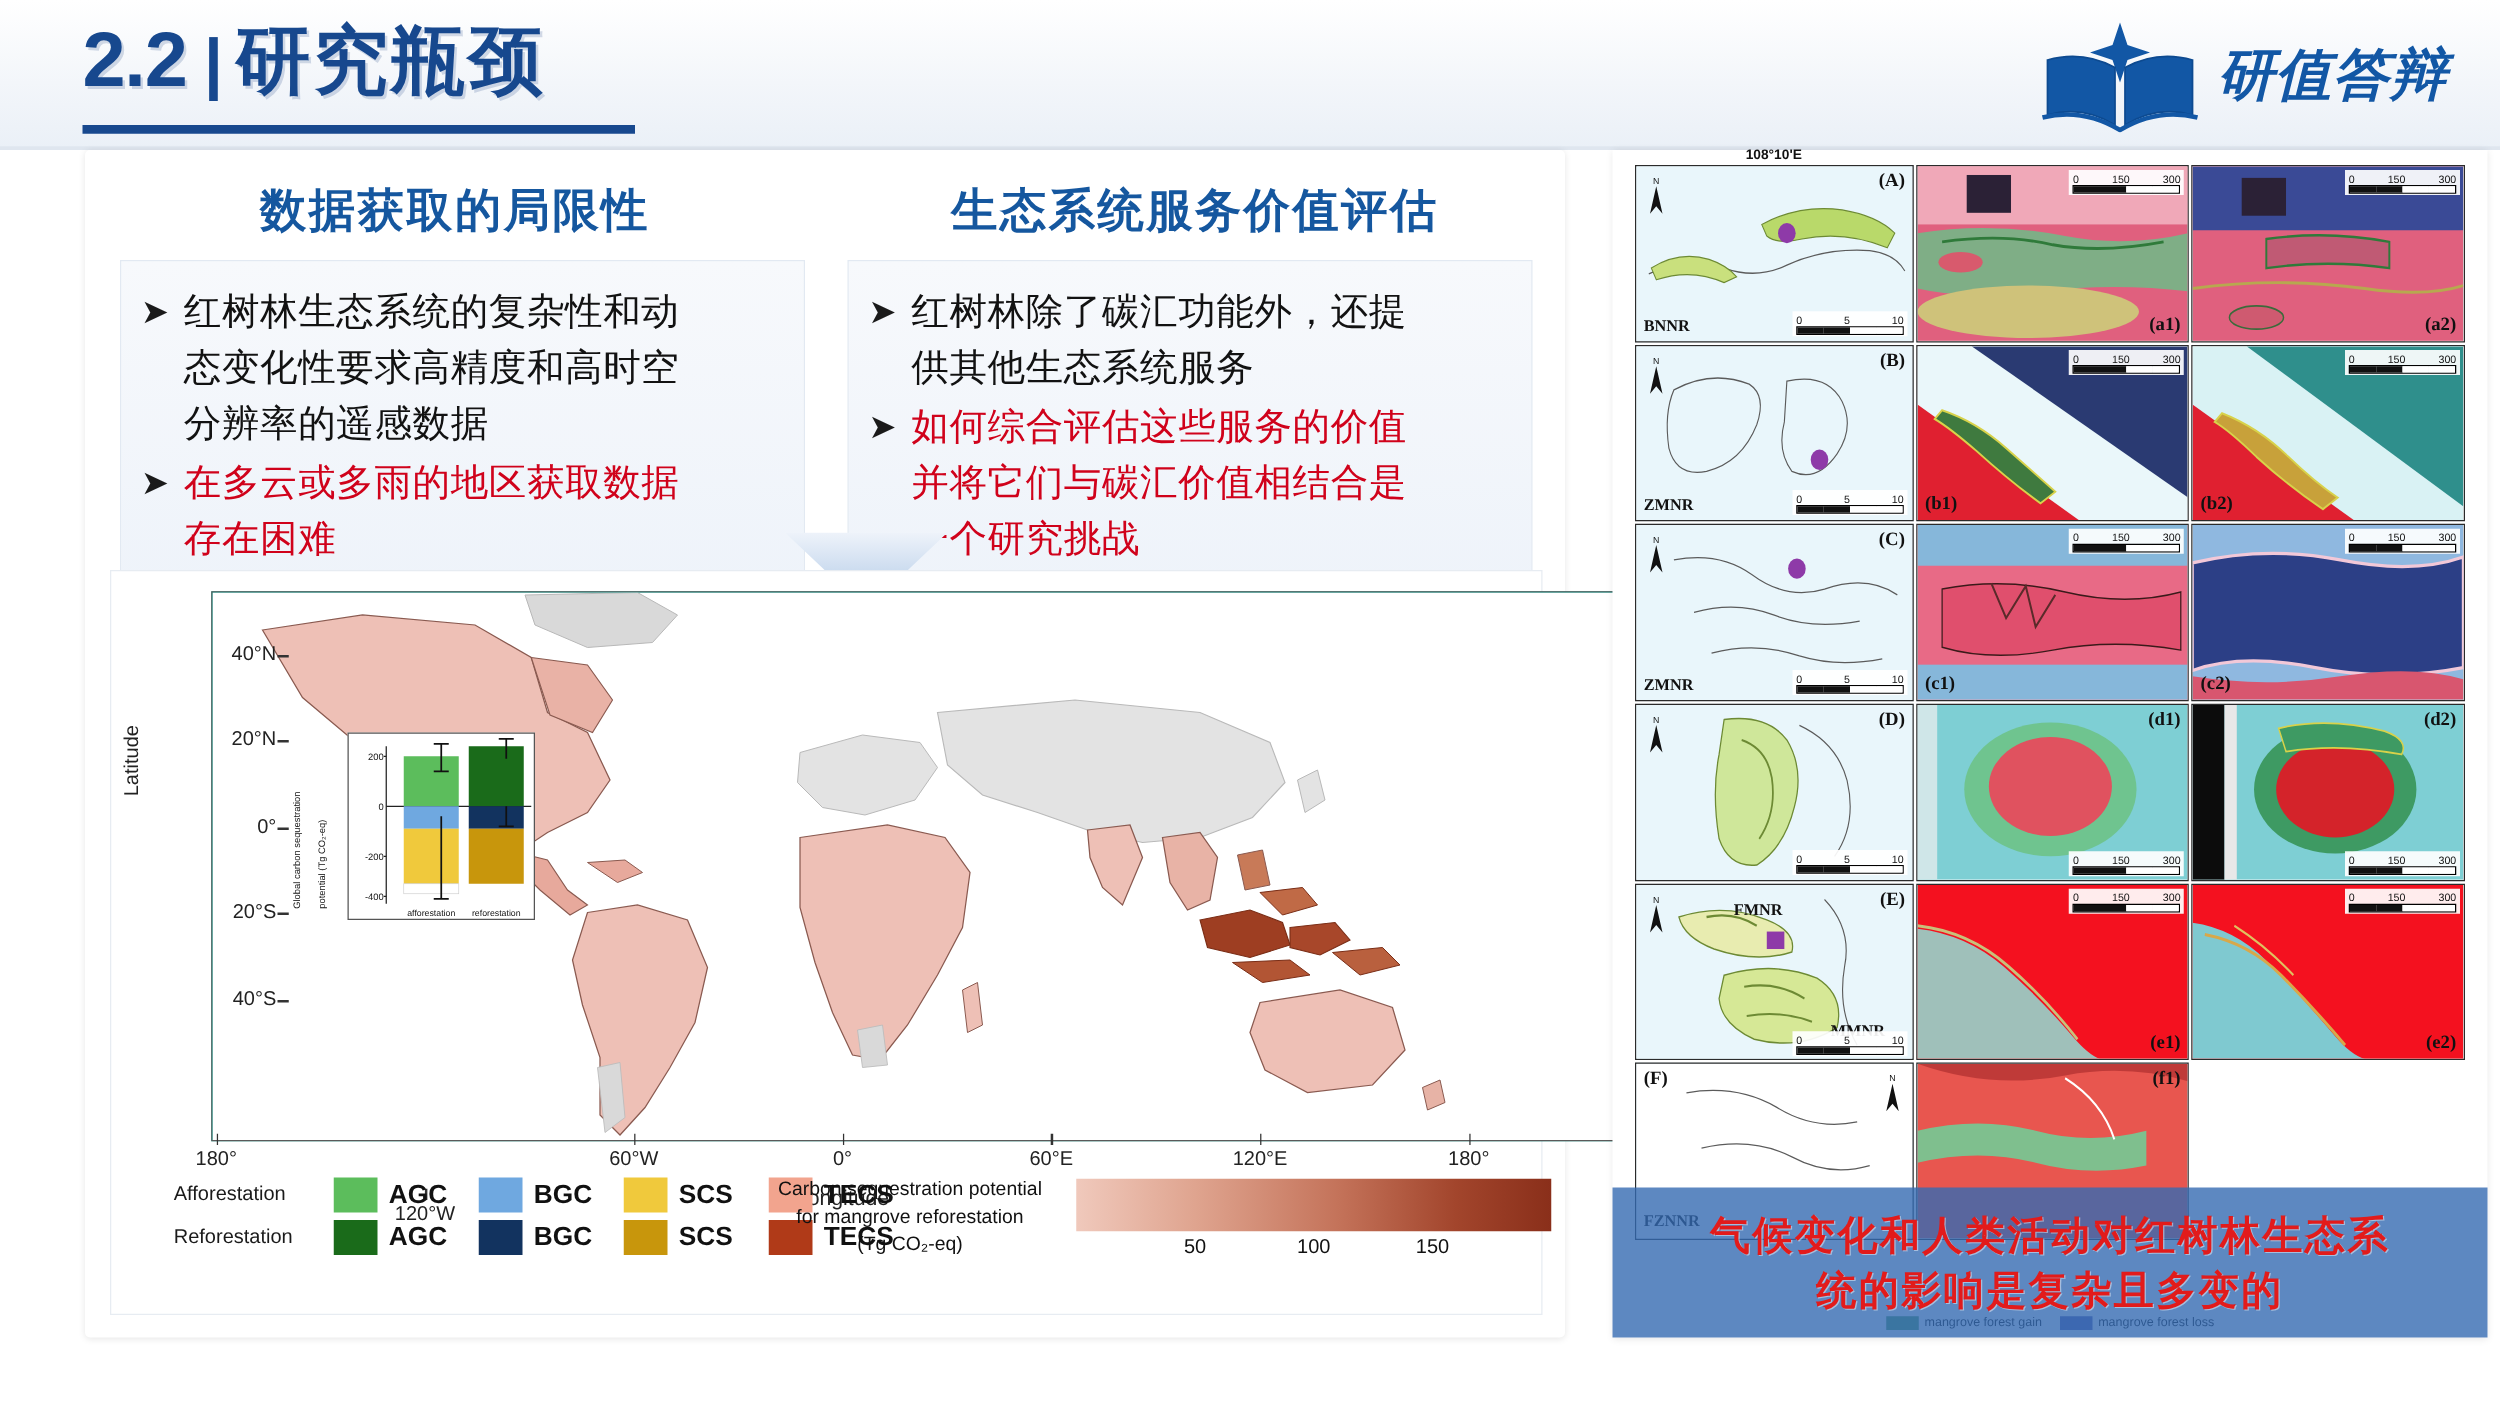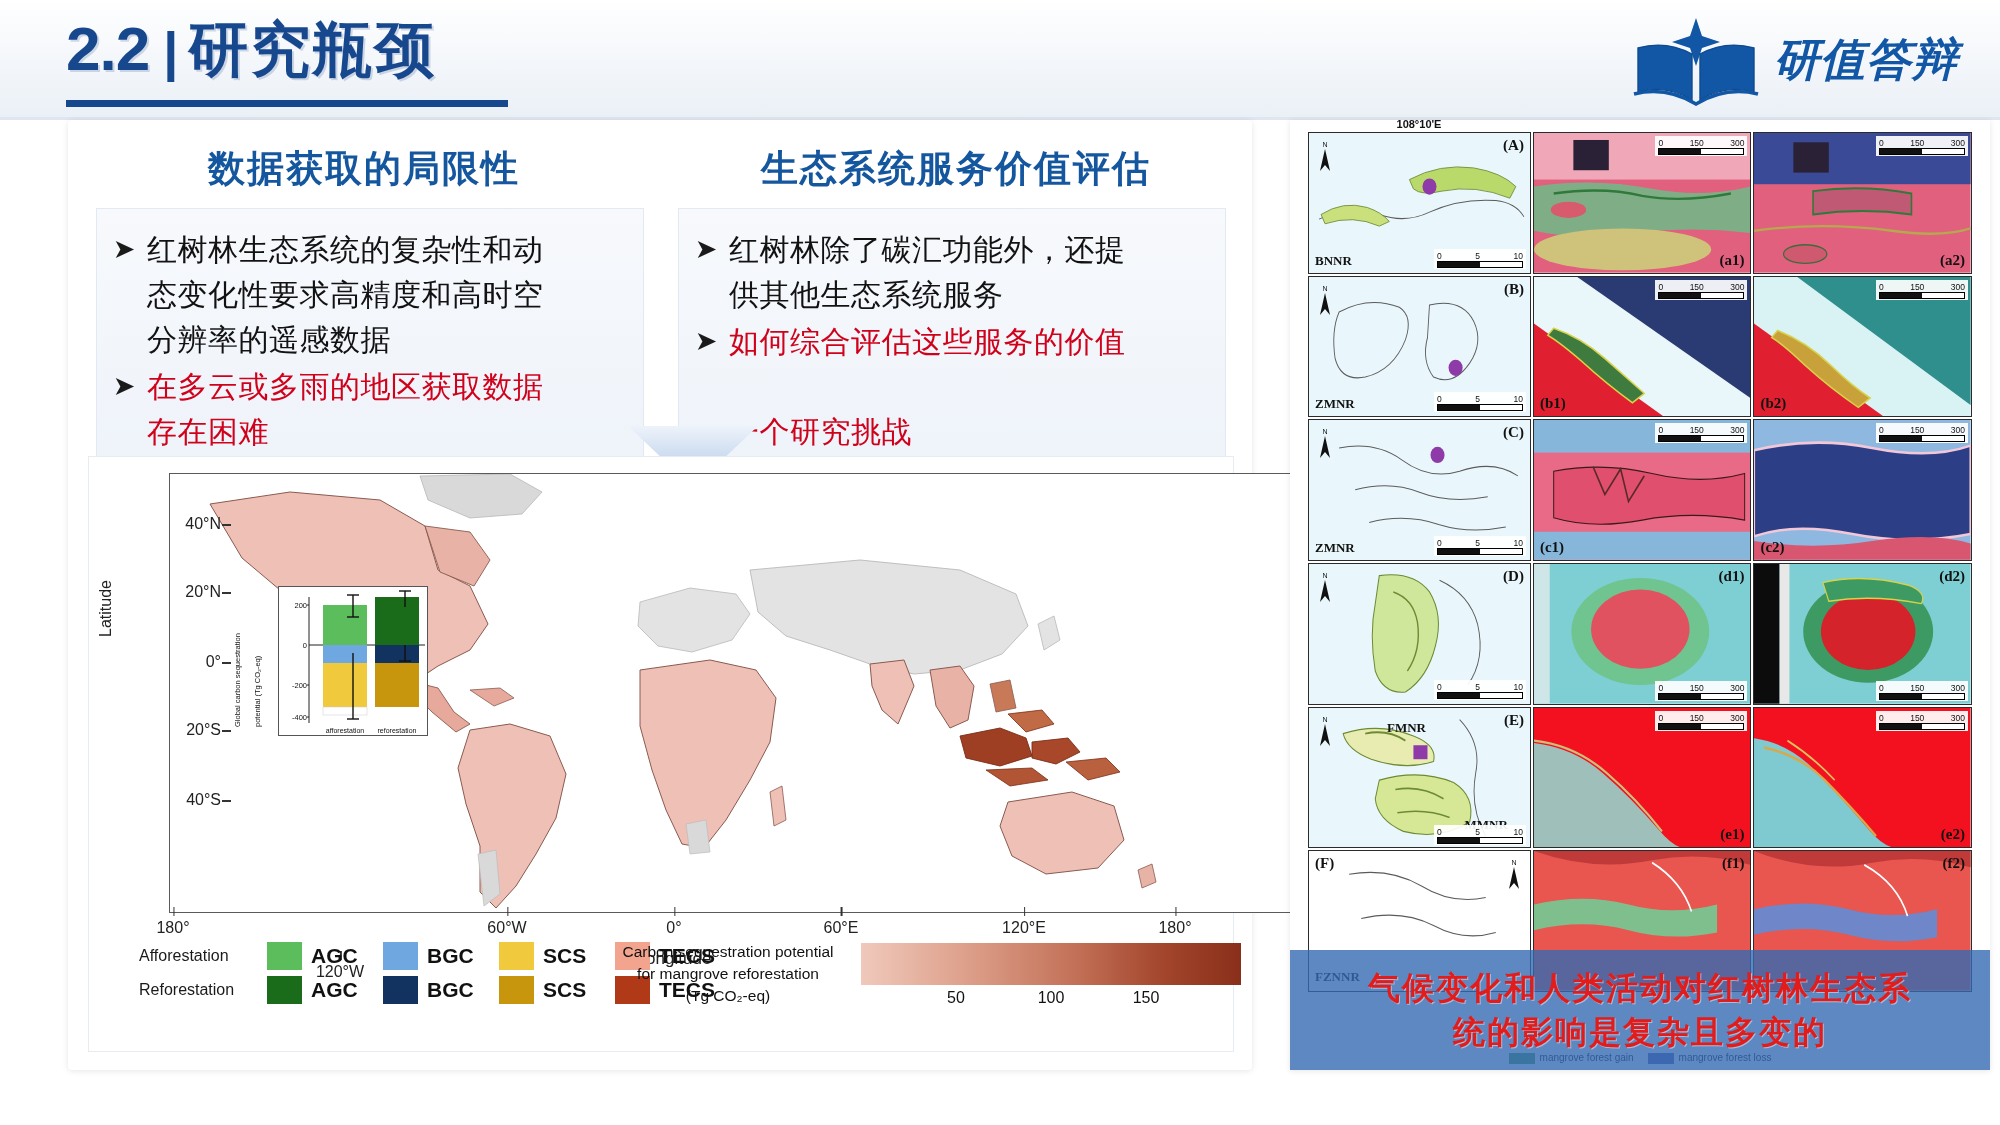--- a/index.html
+++ b/index.html
@@ -269,21 +269,21 @@
           <span class="bullet-mark">➤</span>
           <span class="bullet-text">
             <span>红树林除了碳汇功能外，还提</span><br>
             <span>供其他生态系统服务</span>
           </span>
         </div>
         <div class="bullet-row red">
           <span class="bullet-mark">➤</span>
           <span class="bullet-text red">
             <span>如何综合评估这些服务的价值</span><br>
-            <br>
+            <span>并将它们与碳汇价值相结合是</span><br>
             <span>一个研究挑战</span>
           </span>
         </div>
       </div>
     </div>
 
     <div class="arrow-connector">
       <svg width="130" height="64" viewBox="0 0 130 64">
         <defs>
           <linearGradient id="agrad" x1="0" y1="0" x2="0" y2="1">
@@ -385,21 +385,21 @@
       <div class="ytick" style="top:126px;">20°N</div>
       <div class="ytick" style="top:196px;">0°</div>
       <div class="ytick" style="top:264px;">20°S</div>
       <div class="ytick" style="top:334px;text-align:right;">40°S</div>
 
       <div class="xtick" style="left:84px;">180°</div>
       <div class="xtick" style="left:251px;margin-top:44px;">120°W</div>
       <div class="xtick" style="left:418px;">60°W</div>
       <div class="xtick" style="left:585px;">0°</div>
       <div class="xtick" style="left:752px;">60°E</div>
-      <div class="xtick" style="left:919px;margin-left:16px;">120°E</div>
+      <div class="xtick" style="left:919px;">120°E</div>
       <div class="xtick" style="left:1086px;">180°</div>
       <div class="xlab">Longitude</div>
 
       <div class="legend">
         <div class="legend-col-left">
 
           <div class="legend-line">
             <span class="legend-rowname">Afforestation</span>
             <span class="sw" style="background:#5cbd5c"></span>
             <span class="sw-label">AGC</span>
@@ -840,29 +840,20 @@
       </div>
       <div class="rcell">
         <svg width="100%" height="100%" viewBox="0 0 220 120" preserveAspectRatio="none">
           <rect width="220" height="120" fill="#e8564f"></rect>
           <path d="M0 0 Q60 18 120 8 Q170 0 220 12 L220 0 Z" fill="#bf3a38"></path>
           <path d="M0 46 Q50 36 96 46 Q140 56 186 46 L186 70 Q140 78 96 68 Q50 58 0 68 Z" fill="#7fbf8e"></path>
           <path d="M120 10 Q150 26 160 52" fill="none" stroke="#ffffff" stroke-width="1.6"></path>
         </svg>
         <span class="panel-tag">(f1)</span>
       </div>
-      <div class="rcell">
-        <svg width="100%" height="100%" viewBox="0 0 220 120" preserveAspectRatio="none">
-          <rect width="220" height="120" fill="#e8564f"></rect>
-          <path d="M0 0 Q60 20 120 10 Q170 2 220 14 L220 0 Z" fill="#bf3a38"></path>
-          <path d="M0 50 Q50 40 96 50 Q140 60 186 50 L186 74 Q140 82 96 72 Q50 62 0 72 Z" fill="#6f86c8"></path>
-          <path d="M112 12 Q146 28 156 56" fill="none" stroke="#ffffff" stroke-width="1.6"></path>
-        </svg>
-        <span class="panel-tag">(f2)</span>
-      </div>
     </div>
 
     <div class="fig-footer">
       <span>
         <i class="ff-sw" style="background:#4f9e5e"></i><span>mangrove forest gain</span>
       </span>
       <span>
         <i class="ff-sw" style="background:#5a5fae"></i><span>mangrove forest loss</span>
       </span>
     </div>

